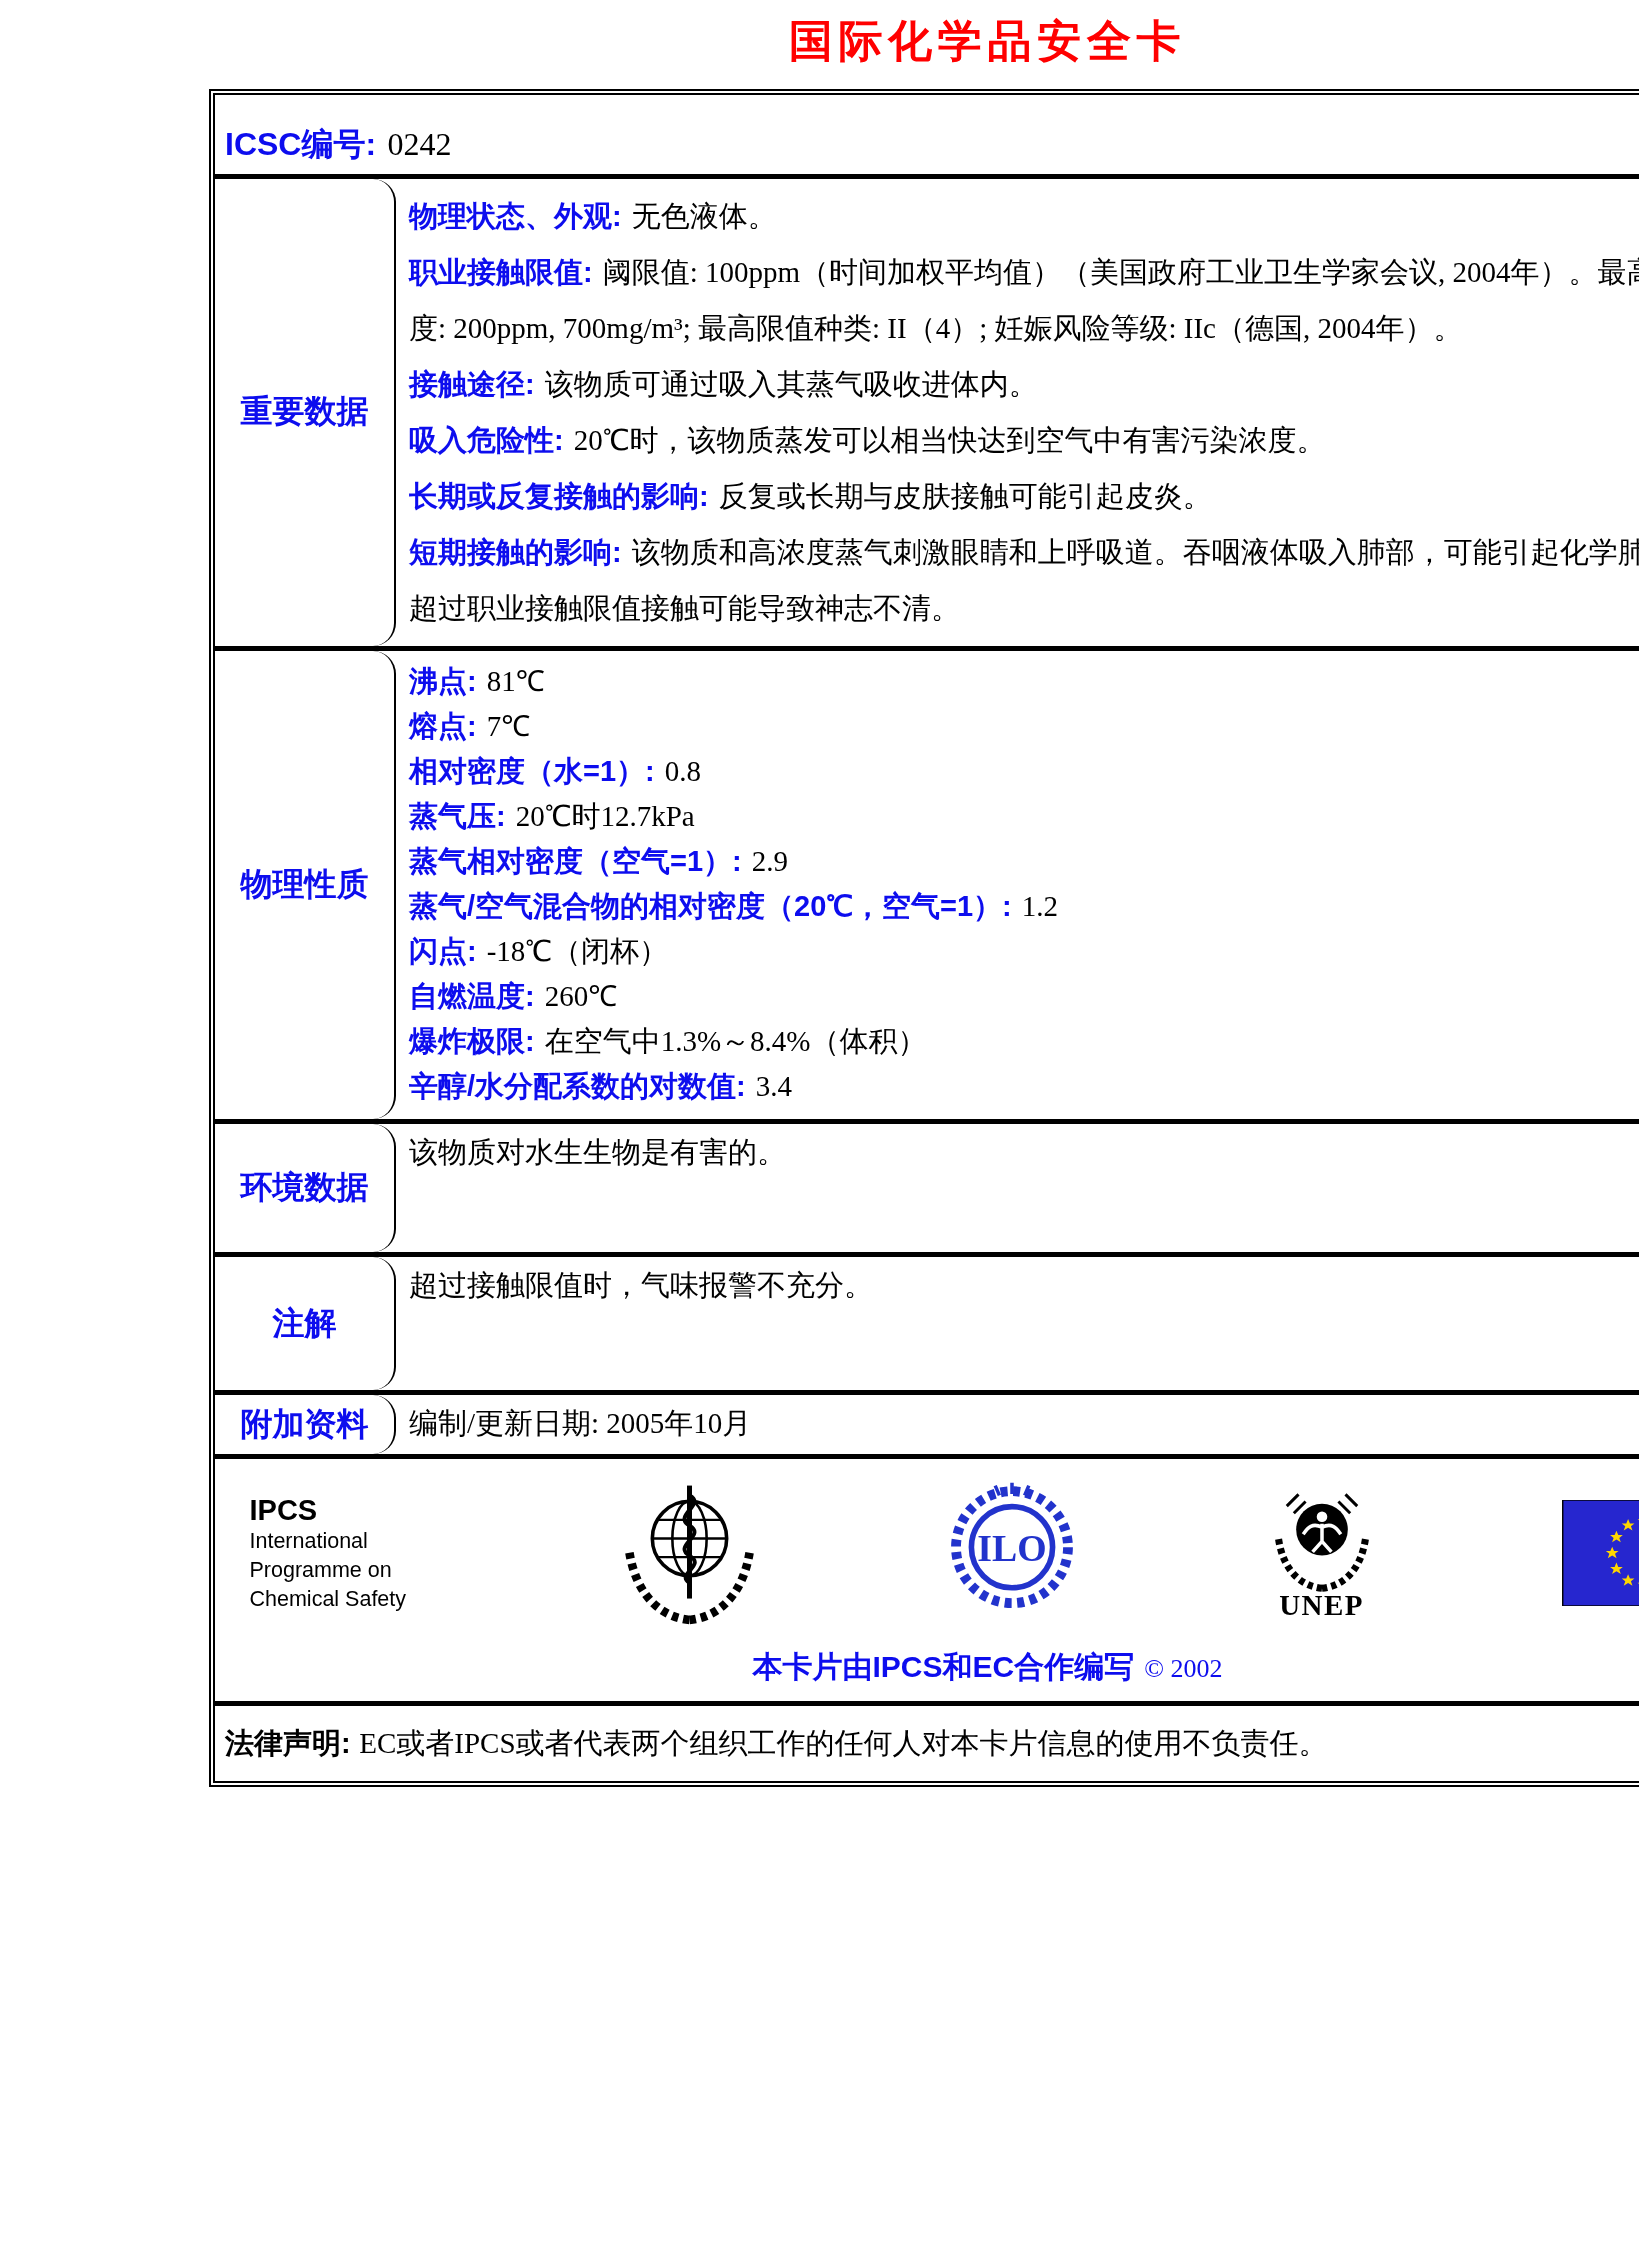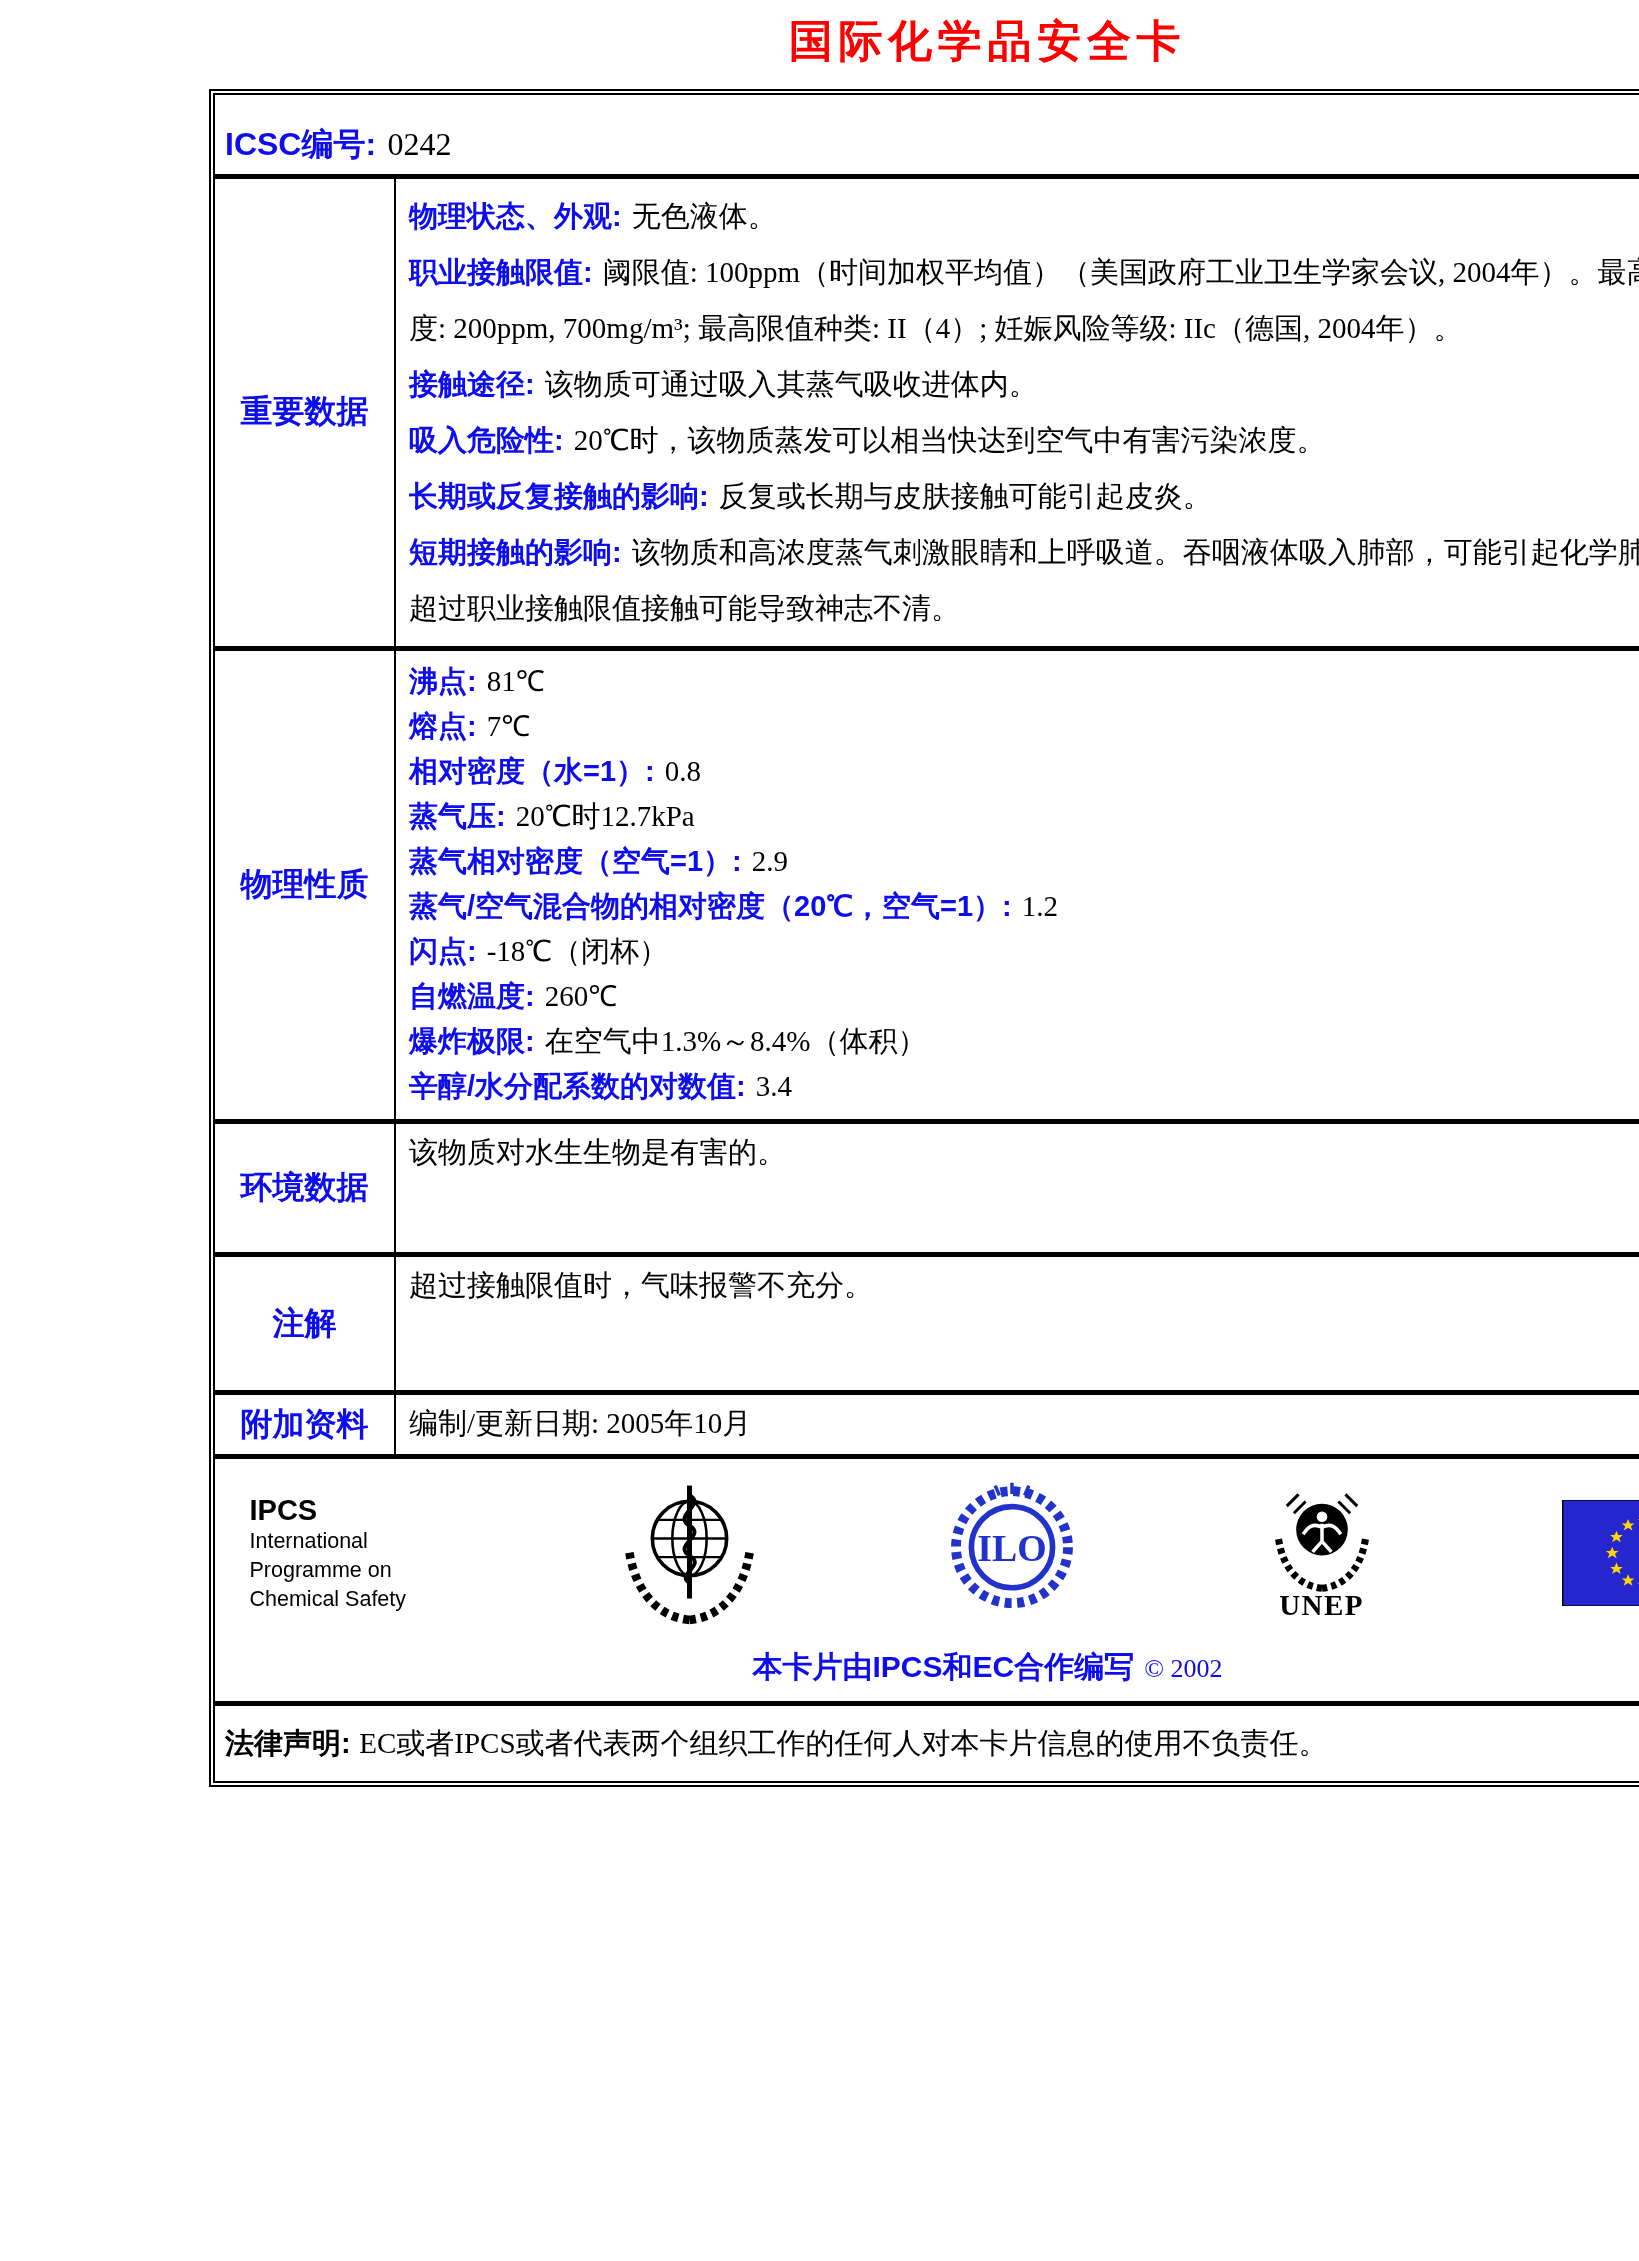--- a/index.html
+++ b/index.html
@@ -53,20 +53,21 @@
     font-weight:bold;
   }
   .icsc-number{margin-left:11.5px;}
   
   .label-cell{
     width:181px;min-width:181px;
     border-right:2.2px solid var(--ink);
     display:flex;align-items:center;justify-content:center;
     padding:5.7px;
     text-align:center;
+    border-radius:23px;
   }
   .label-cell .lbl{
     color:var(--blue);
     font-family:"Liberation Sans",sans-serif;
     font-weight:bold;
     font-size:32px;
     white-space:nowrap;
   }
   .content-cell{
     flex:1;

